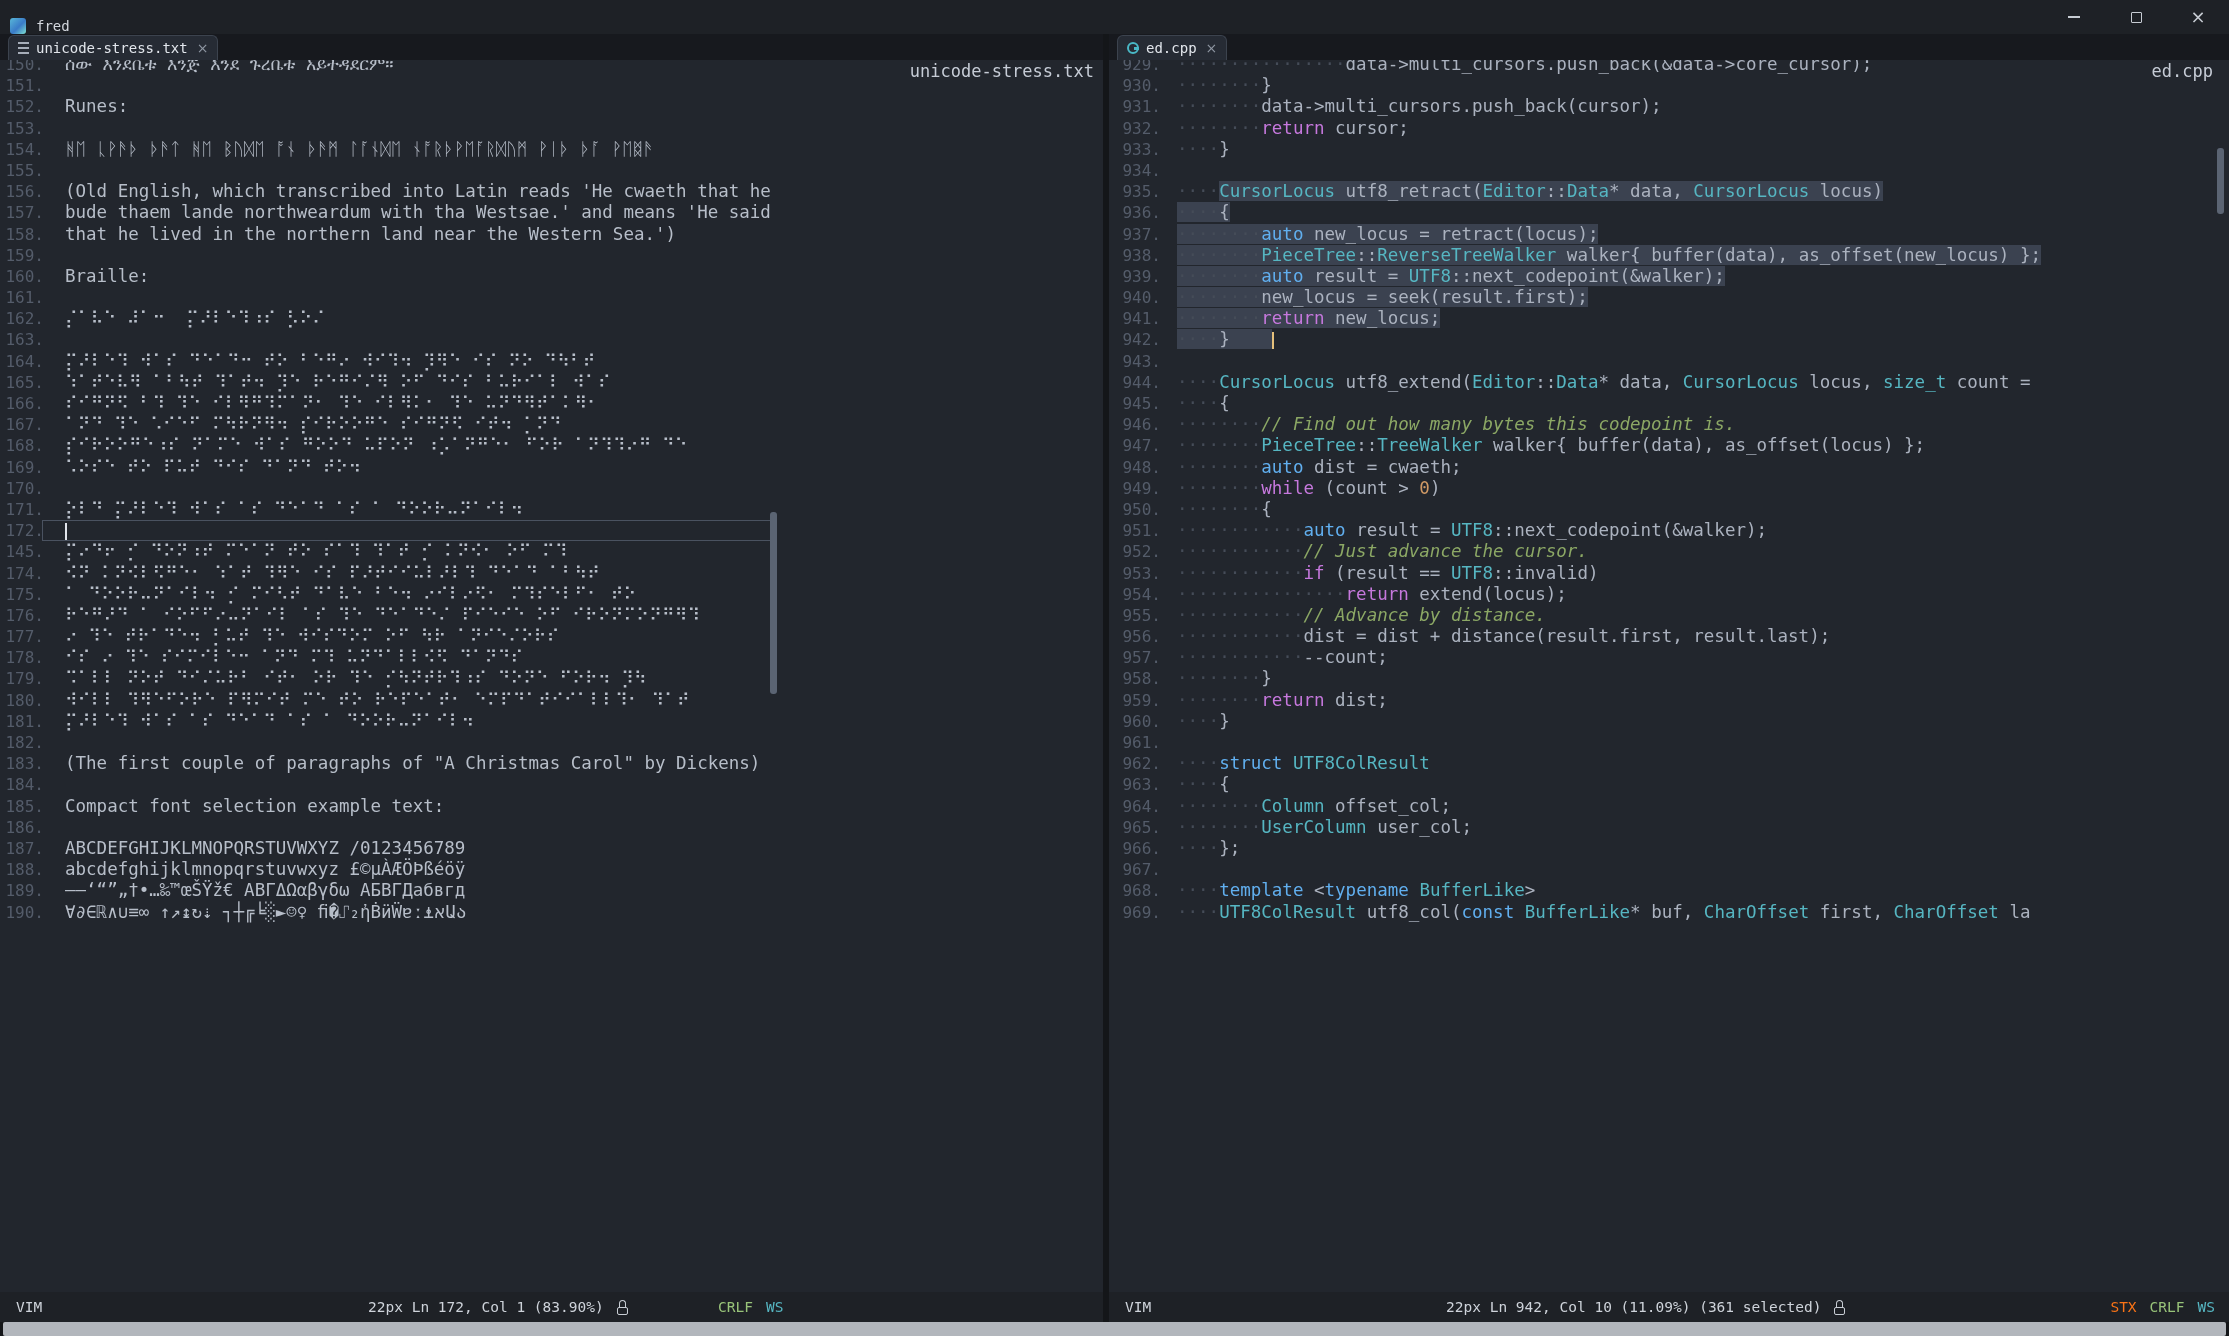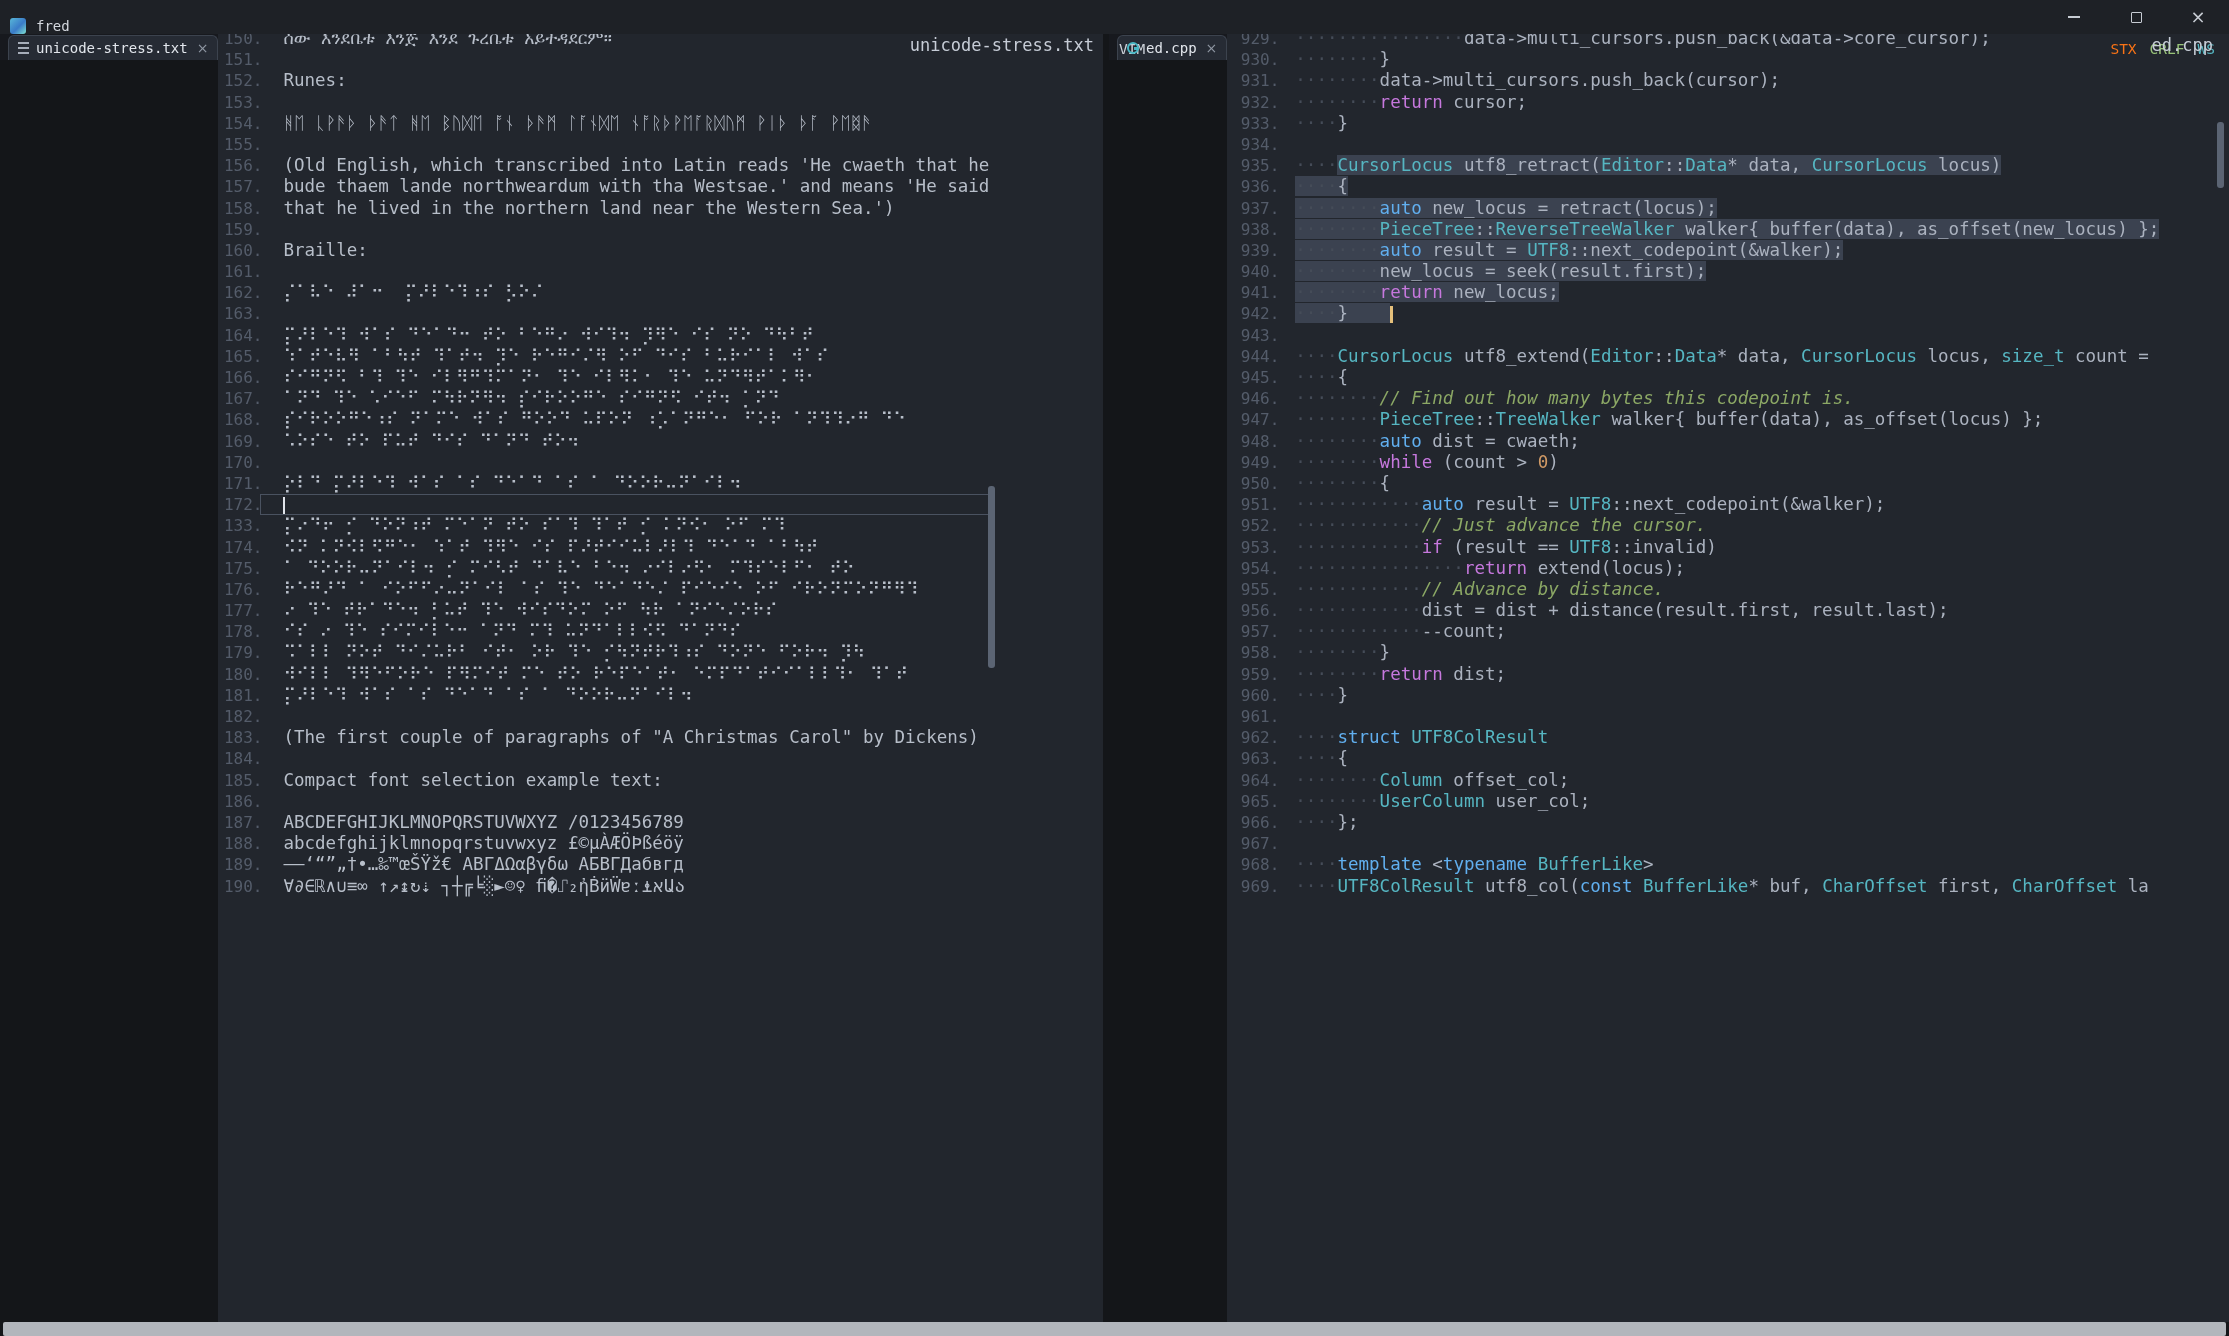--- a/index.html
+++ b/index.html
@@ -19,21 +19,21 @@
     background:linear-gradient(135deg,#58b7d8 0%,#3a7bc8 55%,#7ee0d2 100%)}
   .title{margin-left:10px;font-size:14px;color:#d3d7dd}
   .win-controls{margin-left:auto;display:flex;height:100%}
   .win-btn{width:62px;height:100%;display:flex;align-items:center;justify-content:center;cursor:default}
   .glyph-min{width:12px;height:2px;background:#c7ccd3}
   .glyph-max{width:11px;height:11px;border:1.5px solid #c7ccd3;border-radius:1px}
   .glyph-close{font-size:18px;color:#c7ccd3;line-height:1;font-family:"DejaVu Sans",sans-serif}
 
   
   .main{flex:1 1 auto;display:flex;min-height:0}
-  .pane{display:flex;min-width:0}
+  .pane{display:flex;flex-direction:column;min-width:0}
   .pane-left{width:1103px;flex:0 0 auto;margin-right:6px}
   .pane-right{flex:1 1 auto}
 
   .tabbar{height:26px;background:var(--bg-tabstrip);display:flex;align-items:flex-end;flex:0 0 auto}
   .tab{height:25px;display:flex;align-items:center;margin-left:8px;padding:0 9px;background:var(--bg-tab);
     border:1px solid #3c434e;border-bottom:none;border-radius:6px 6px 0 0}
   .tab-label{font-size:14px;color:#e2e6ec;margin:0 9px 0 7px;white-space:pre}
   .tab-close{font-size:14px;color:#8f97a3;font-family:"DejaVu Sans",sans-serif}
   .doc-icon{width:11px;height:12px;background:repeating-linear-gradient(to bottom,#a6adb9 0 2px,transparent 2px 5px)}
   .cpp-icon{width:12px;height:12px;border:2px solid #49b8c6;border-radius:50%;position:relative}
@@ -129,21 +129,21 @@
             <div class="row"><span class="ln">163.</span><span class="txt"></span></div>
             <div class="row"><span class="ln">164.</span><span class="txt">⡍⠜⠇⠑⠹ ⠺⠁⠎ ⠙⠑⠁⠙⠒ ⠞⠕ ⠃⠑⠛⠔ ⠺⠊⠹⠲ ⡹⠻⠑ ⠊⠎ ⠝⠕ ⠙⠳⠃⠞</span></div>
             <div class="row"><span class="ln">165.</span><span class="txt">⠱⠁⠞⠑⠧⠻ ⠁⠃⠳⠞ ⠹⠁⠞⠲ ⡹⠑ ⠗⠑⠛⠊⠌⠻ ⠕⠋ ⠙⠊⠎ ⠃⠥⠗⠊⠁⠇ ⠺⠁⠎</span></div>
             <div class="row"><span class="ln">166.</span><span class="txt">⠎⠊⠛⠝⠫ ⠃⠹ ⠹⠑ ⠊⠇⠻⠛⠹⠍⠁⠝⠂ ⠹⠑ ⠊⠇⠻⠅⠂ ⠹⠑ ⠥⠝⠙⠻⠞⠁⠅⠻⠂</span></div>
             <div class="row"><span class="ln">167.</span><span class="txt">⠁⠝⠙ ⠹⠑ ⠡⠊⠑⠋ ⠍⠳⠗⠝⠻⠲ ⡎⠊⠗⠕⠕⠛⠑ ⠎⠊⠛⠝⠫ ⠊⠞⠲ ⡁⠝⠙</span></div>
             <div class="row"><span class="ln">168.</span><span class="txt">⡎⠊⠗⠕⠕⠛⠑⠰⠎ ⠝⠁⠍⠑ ⠺⠁⠎ ⠛⠕⠕⠙ ⠥⠏⠕⠝ ⠰⡡⠁⠝⠛⠑⠂ ⠋⠕⠗ ⠁⠝⠹⠹⠔⠛ ⠙⠑</span></div>
             <div class="row"><span class="ln">169.</span><span class="txt">⠡⠕⠎⠑ ⠞⠕ ⠏⠥⠞ ⠙⠊⠎ ⠙⠁⠝⠙ ⠞⠕⠲</span></div>
             <div class="row"><span class="ln">170.</span><span class="txt"></span></div>
             <div class="row"><span class="ln">171.</span><span class="txt">⡕⠇⠙ ⡍⠜⠇⠑⠹ ⠺⠁⠎ ⠁⠎ ⠙⠑⠁⠙ ⠁⠎ ⠁ ⠙⠕⠕⠗⠤⠝⠁⠊⠇⠲</span></div>
             <div class="row"><span class="cur-box"></span><span class="ln">172.</span><span class="txt"><span class="caret"></span></span></div>
-            <div class="row"><span class="ln">133.</span><span class="txt">⡍⠔⠙⠖ ⡊ ⠙⠕⠝⠰⠞ ⠍⠑⠁⠝ ⠞⠕ ⠎⠁⠹ ⠹⠁⠞ ⡊ ⠅⠝⠪⠂ ⠕⠋ ⠍⠹</span></div>
+            <div class="row"><span class="ln">145.</span><span class="txt">⡍⠔⠙⠖ ⡊ ⠙⠕⠝⠰⠞ ⠍⠑⠁⠝ ⠞⠕ ⠎⠁⠹ ⠹⠁⠞ ⡊ ⠅⠝⠪⠂ ⠕⠋ ⠍⠹</span></div>
             <div class="row"><span class="ln">174.</span><span class="txt">⠪⠝ ⠅⠝⠪⠇⠫⠛⠑⠂ ⠱⠁⠞ ⠹⠻⠑ ⠊⠎ ⠏⠜⠞⠊⠊⠥⠇⠜⠇⠹ ⠙⠑⠁⠙ ⠁⠃⠳⠞</span></div>
             <div class="row"><span class="ln">175.</span><span class="txt">⠁ ⠙⠕⠕⠗⠤⠝⠁⠊⠇⠲ ⡊ ⠍⠊⠣⠞ ⠙⠁⠧⠑ ⠃⠑⠲ ⠔⠊⠇⠔⠫⠂ ⠍⠹⠎⠑⠇⠋⠂ ⠞⠕</span></div>
             <div class="row"><span class="ln">176.</span><span class="txt">⠗⠑⠛⠜⠙ ⠁ ⠊⠕⠋⠋⠔⠤⠝⠁⠊⠇ ⠁⠎ ⠹⠑ ⠙⠑⠁⠙⠑⠌ ⠏⠊⠑⠊⠑ ⠕⠋ ⠊⠗⠕⠝⠍⠕⠝⠛⠻⠹</span></div>
             <div class="row"><span class="ln">177.</span><span class="txt">⠔ ⠹⠑ ⠞⠗⠁⠙⠑⠲ ⡃⠥⠞ ⠹⠑ ⠺⠊⠎⠙⠕⠍ ⠕⠋ ⠳⠗ ⠁⠝⠊⠑⠌⠕⠗⠎</span></div>
             <div class="row"><span class="ln">178.</span><span class="txt">⠊⠎ ⠔ ⠹⠑ ⠎⠊⠍⠊⠇⠑⠒ ⠁⠝⠙ ⠍⠹ ⠥⠝⠙⠁⠇⠇⠪⠫ ⠙⠁⠝⠙⠎</span></div>
             <div class="row"><span class="ln">179.</span><span class="txt">⠩⠁⠇⠇ ⠝⠕⠞ ⠙⠊⠌⠥⠗⠃ ⠊⠞⠂ ⠕⠗ ⠹⠑ ⡊⠳⠝⠞⠗⠹⠰⠎ ⠙⠕⠝⠑ ⠋⠕⠗⠲ ⡹⠳</span></div>
             <div class="row"><span class="ln">180.</span><span class="txt">⠺⠊⠇⠇ ⠹⠻⠑⠋⠕⠗⠑ ⠏⠻⠍⠊⠞ ⠍⠑ ⠞⠕ ⠗⠑⠏⠑⠁⠞⠂ ⠑⠍⠏⠙⠁⠞⠊⠊⠁⠇⠇⠹⠂ ⠹⠁⠞</span></div>
             <div class="row"><span class="ln">181.</span><span class="txt">⡍⠜⠇⠑⠹ ⠺⠁⠎ ⠁⠎ ⠙⠑⠁⠙ ⠁⠎ ⠁ ⠙⠕⠕⠗⠤⠝⠁⠊⠇⠲</span></div>
             <div class="row"><span class="ln">182.</span><span class="txt"></span></div>
             <div class="row"><span class="ln">183.</span><span class="txt">(The first couple of paragraphs of "A Christmas Carol" by Dickens)</span></div>

